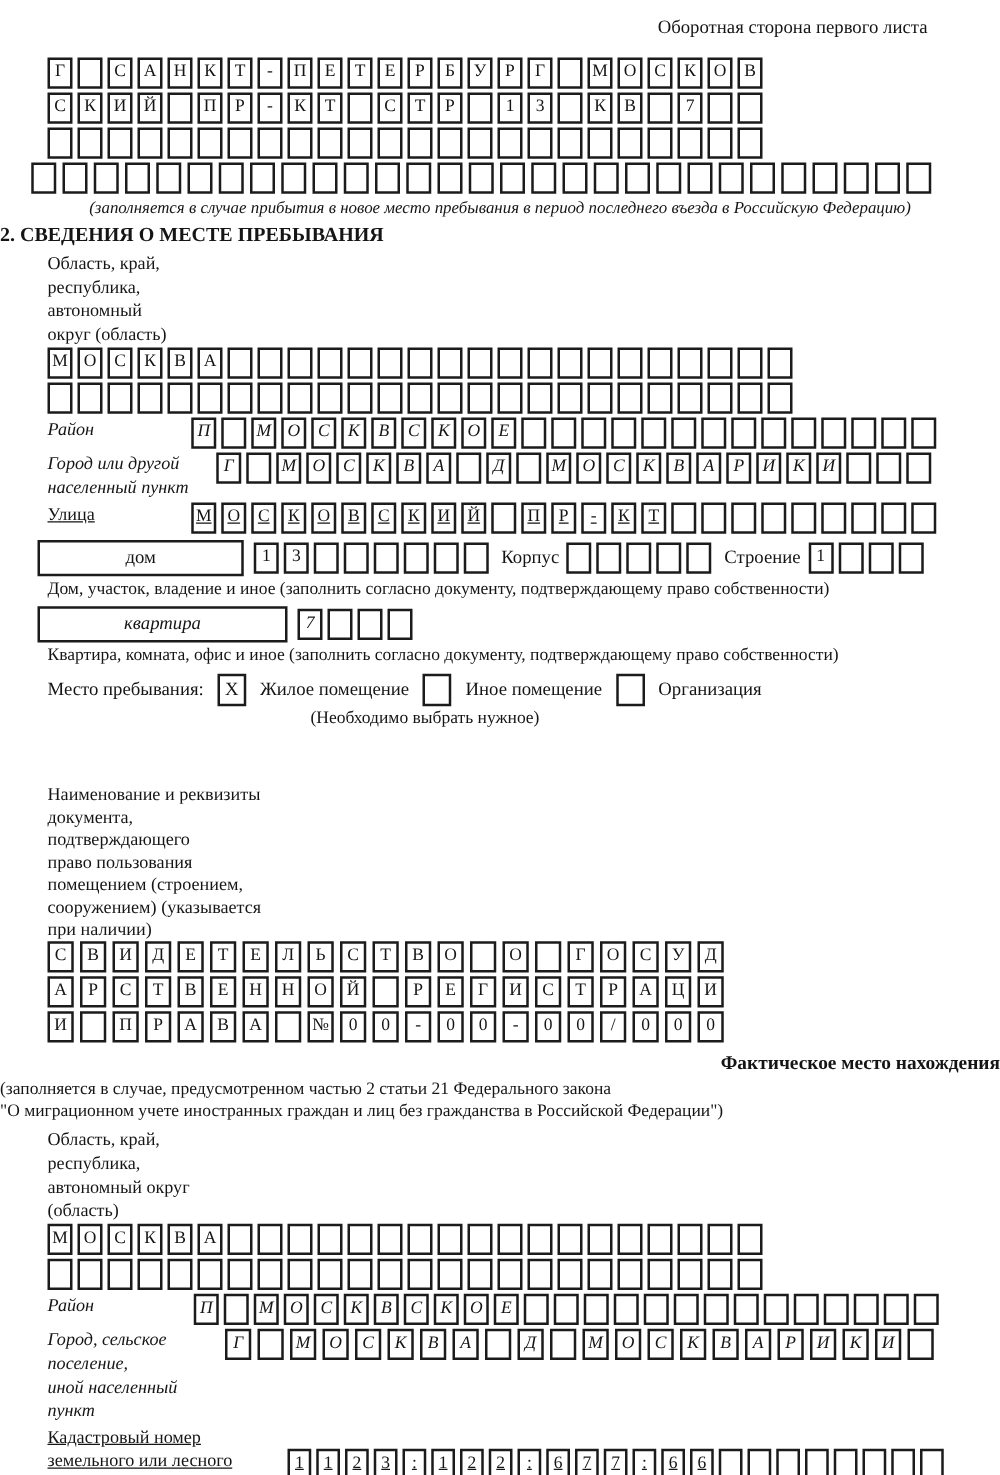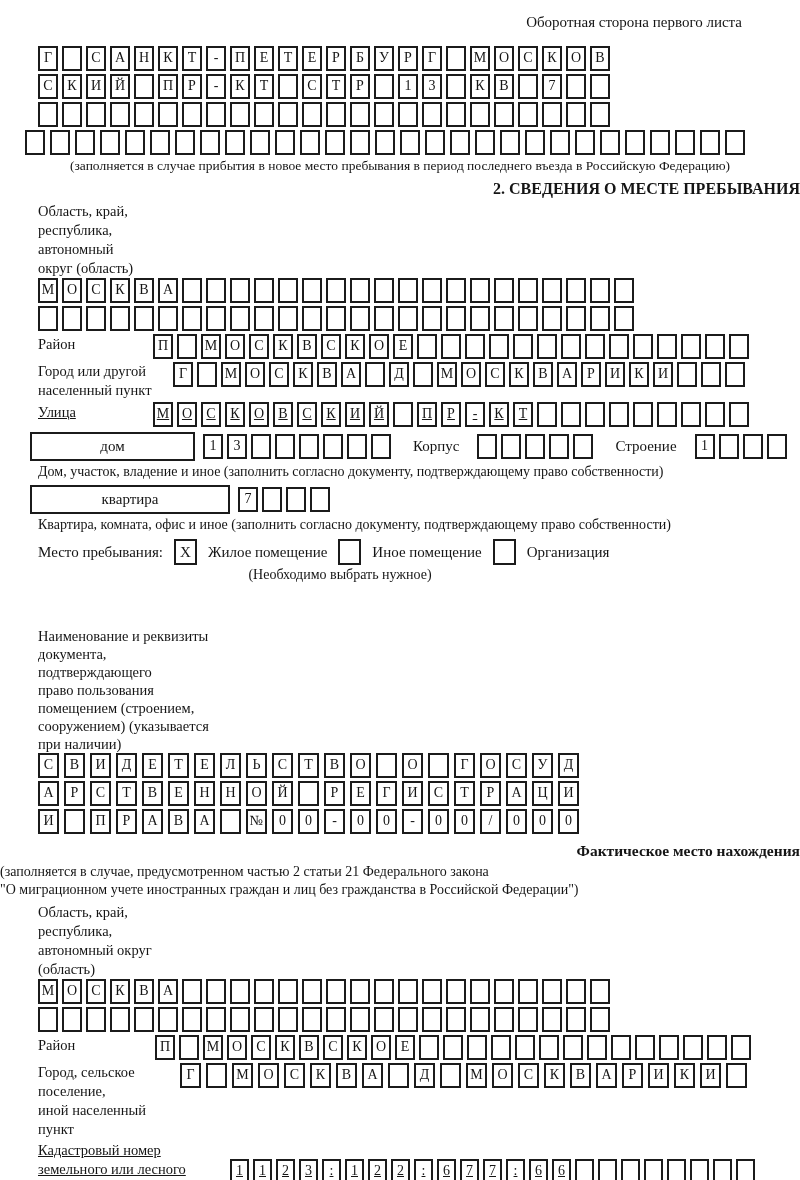--- a/index.html
+++ b/index.html
@@ -18,27 +18,27 @@
   .cell{box-sizing:border-box;display:inline-block;width:20px;height:25px;
         border:2px solid #1b1b1b;margin-right:4px;text-align:center;
         font-size:14px;line-height:20px;}
   .cw{width:21px;margin-right:5px;}
   .ck{width:19px;margin-right:4px;height:24px;}
   .cf{margin-right:5px;}
   .fullrow{margin:3px 0 0 25px;}
   .note{font-size:13.5px;}
   .center{text-align:center;}
   .leftnote{margin:3px 0 0 38px;font-size:14px;}
-  .h-title{font-weight:bold;text-align:right;font-size:16px;margin-top:6px;}
+  .h-title{font-weight:bold;text-align:left;font-size:16px;margin-top:6px;}
   .subhead{font-weight:bold;text-align:right;font-size:15.5px;margin-top:8px;}
-  .mt2{margin-top:2px;text-decoration:underline;}.mt3{margin-top:3px;}.mt4{margin-top:4px;flex-direction:column;}
+  .mt2{margin-top:2px;text-decoration:underline;}.mt3{margin-top:3px;font-style:italic;}.mt4{margin-top:4px;flex-direction:column;}
   .housebox{box-sizing:border-box;width:165px;height:29px;border:2px solid #1b1b1b;
         text-align:center;font-size:15px;line-height:25px;margin-right:8px;flex-shrink:0;}
   .aptbox{width:200px;}
-  .inline-lbl{font-size:15px;line-height:27px;margin:0 18px;}
+  .inline-lbl{font-size:15px;line-height:27px;margin:0 6px;}
   .stay{display:flex;align-items:center;margin:5px 0 0 38px;font-size:15px;height:28px;}
   .chk{box-sizing:border-box;width:23px;height:26px;border:2px solid #1b1b1b;
        margin:0 11px;text-align:center;font-size:15px;line-height:22px;flex-shrink:0;}
   .staynote{width:420px;margin-left:130px;text-align:center;font-size:14px;margin-top:1px;}
   .factnotes{text-align:left;font-size:14px;line-height:18px;margin-top:3px;}
   .kadgrid{margin-top:18px;}
   .stampbox{box-sizing:border-box;margin:10px 0 0 395px;width:356px;height:164px;
        border:2px solid #111;}
   .stampcap{margin:6px 0 0 375px;width:400px;text-align:center;
        font-size:14px;line-height:18px;}

